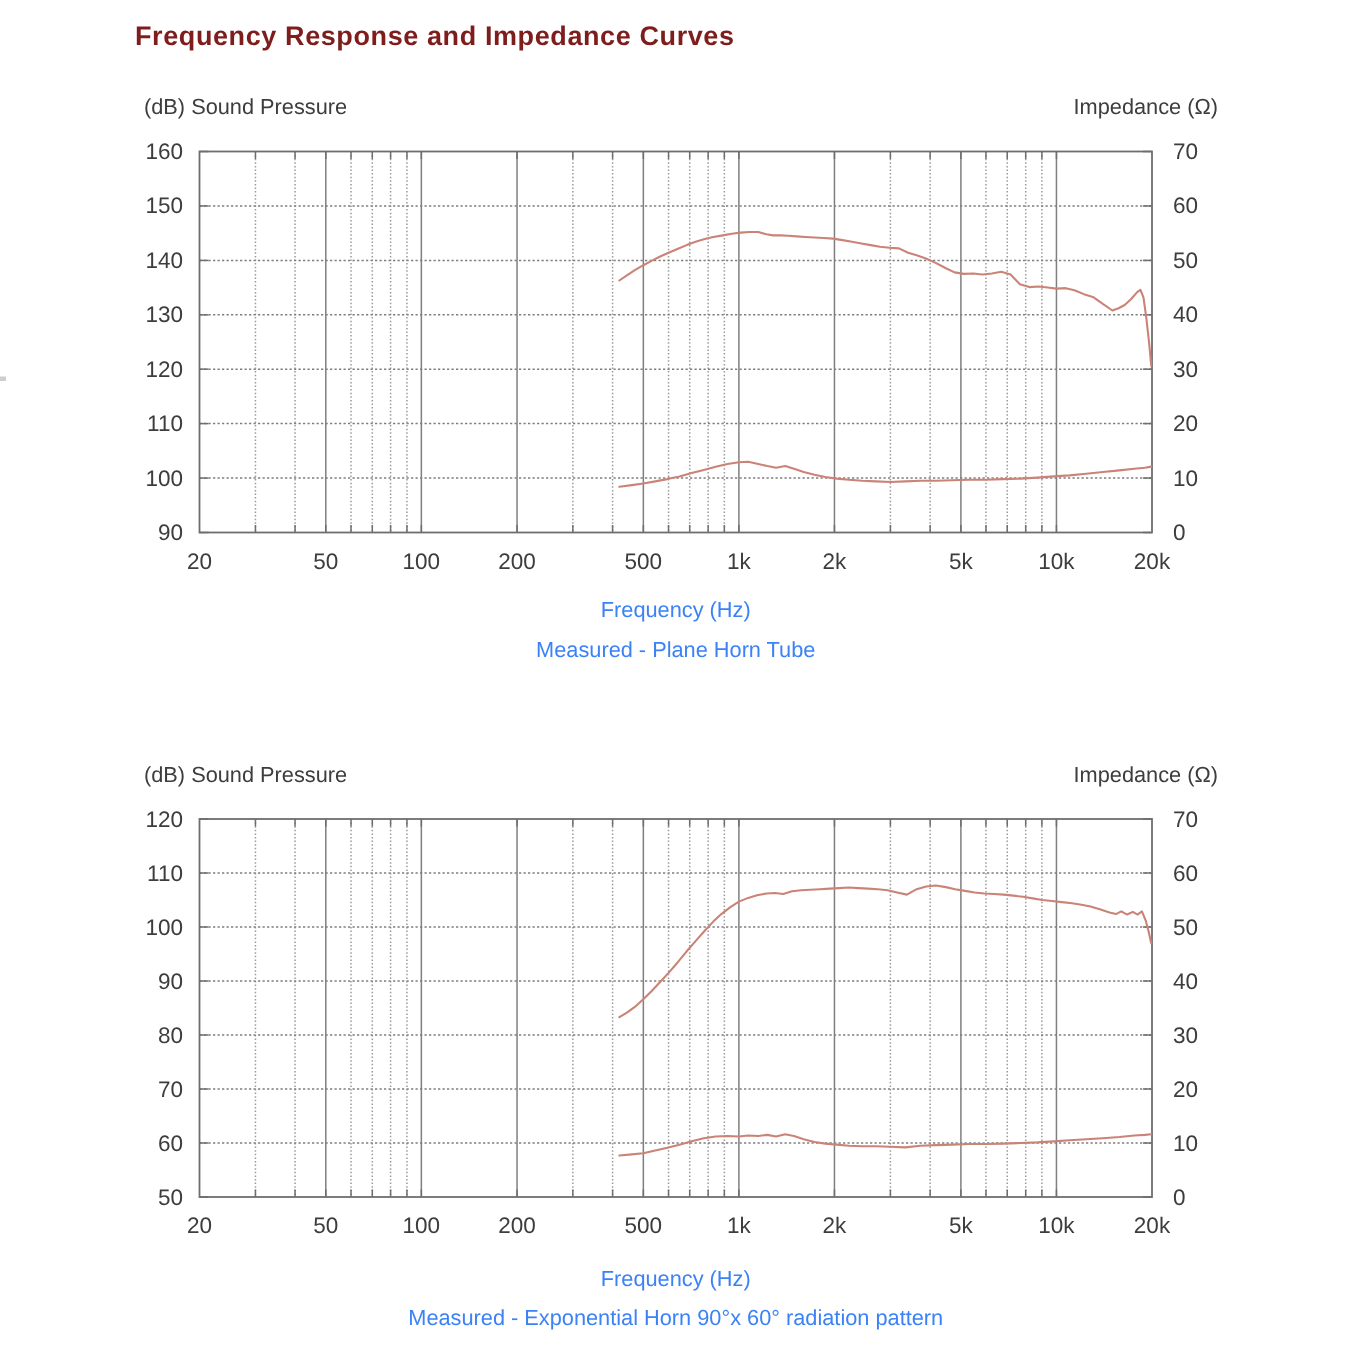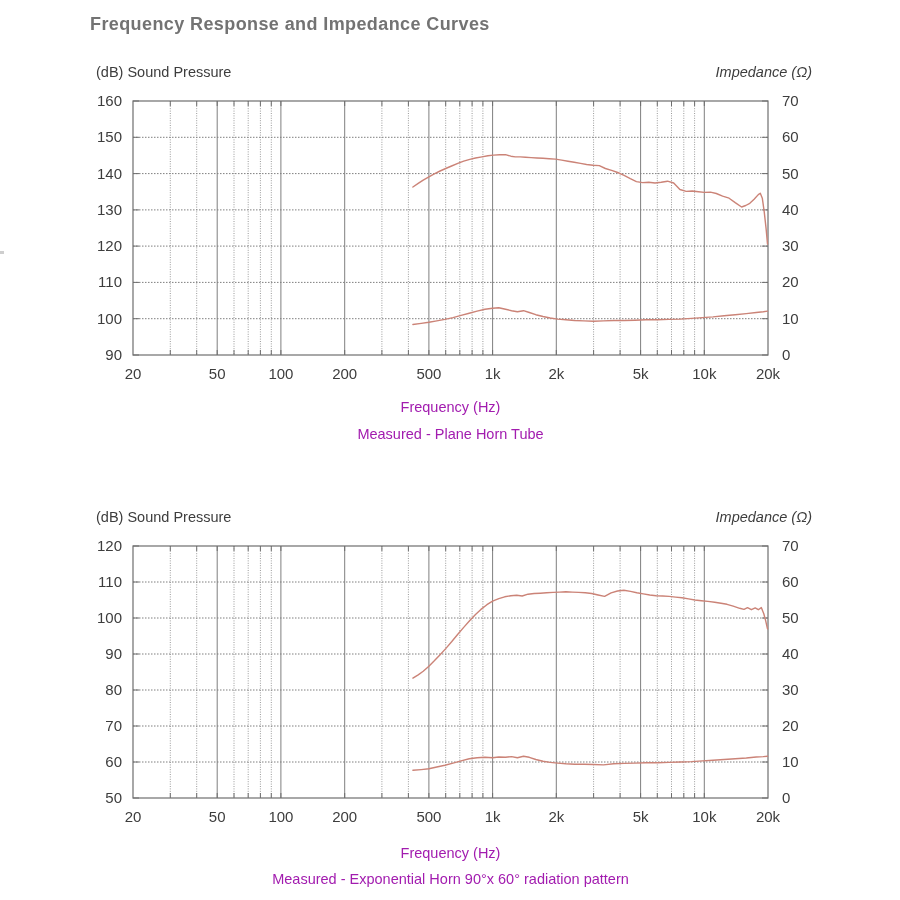--- a/index.html
+++ b/index.html
@@ -1,24 +1,24 @@
 <!DOCTYPE html>
 <html><head>
 <meta charset="utf-8">
 <style>
   html,body{margin:0;padding:0;background:#ffffff;}
   .page{position:relative;width:900px;height:900px;background:#ffffff;overflow:hidden;
         font-family:"Liberation Sans",sans-serif;}
   .page-title{position:absolute;left:90px;top:14px;font-size:18px;font-weight:bold;
-              color:#737373;letter-spacing:0.4px;}
+              color:#7f1d1d;letter-spacing:0.4px;}
   .axis-hdr{position:absolute;font-size:14.5px;color:#3d3d3d;}
   .hdr-left{left:96px;}
-  .hdr-right{left:500px;width:312px;text-align:right;font-style:italic;}
+  .hdr-right{left:500px;width:312px;text-align:right;}
   .under-label{position:absolute;left:133px;width:635px;text-align:center;
-               font-size:14.5px;color:#a21caf;}
+               font-size:14.5px;color:#3b82f6;}
   #charts{position:absolute;left:0;top:0;}
   #charts text{font-family:"Liberation Sans",sans-serif;font-size:15px;fill:#3d3d3d;}
   .artifact{position:absolute;left:0px;top:251px;width:4px;height:3px;background:#b9b9b9;opacity:.7;}
 </style>
 </head>
 <body>
 
 <div class="page">
 
   <svg id="charts" width="900" height="900">

